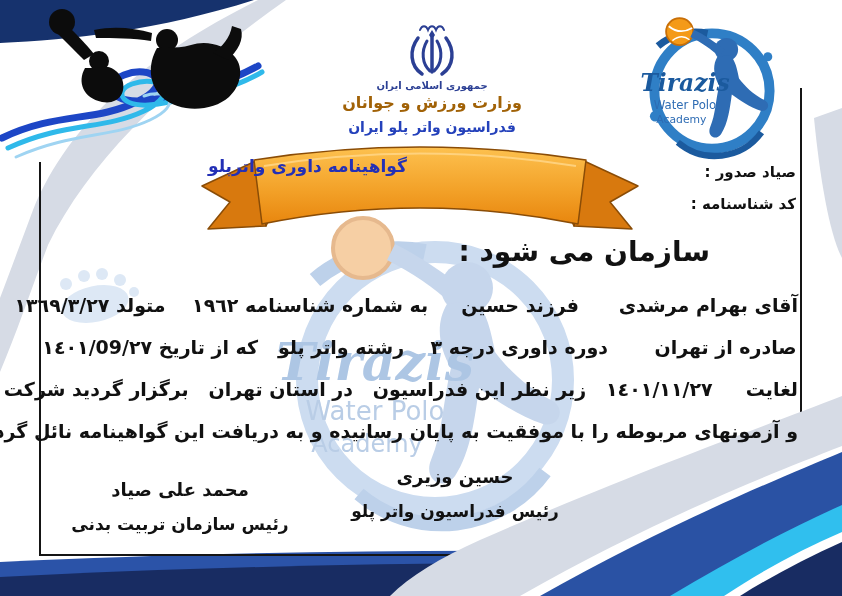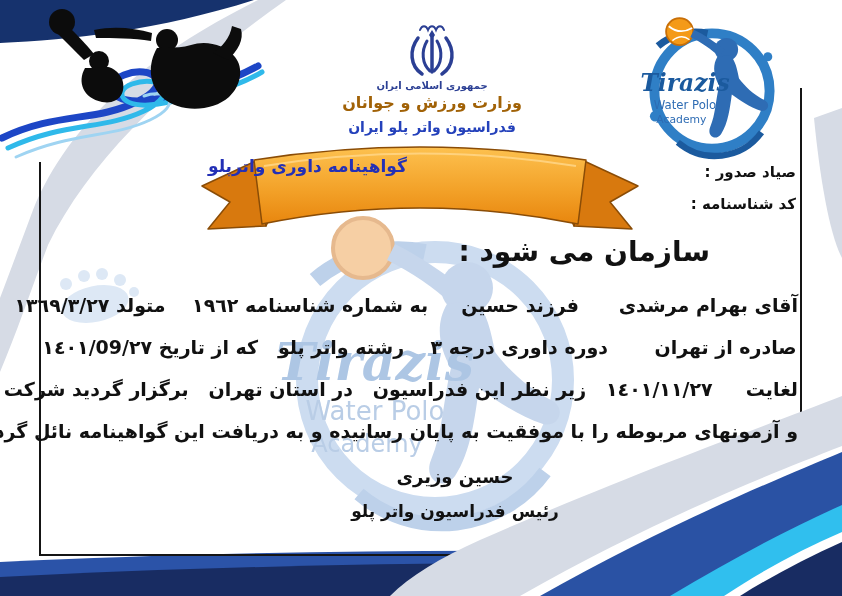--- a/index.html
+++ b/index.html
@@ -165,20 +165,24 @@
     <div class="body-line">آقای بهرام مرشدی      فرزند حسین     به شماره شناسنامه ١٩٦٢    متولد ١٣٦٩/٣/٢٧</div>
     <div class="body-line">صادره از تهران       دوره داوری درجه ٣    رشته واتر پلو   که از تاریخ ١٤٠١/09/٢٧</div>
     <div class="body-line">لغایت     ١٤٠١/١١/٢٧   زیر نظر این فدراسیون   در استان تهران   برگزار گردید شرکت نموده</div>
     <div class="body-line">و آزمونهای مربوطه را با موفقیت به پایان رسانیده و به دریافت این گواهینامه نائل گردیدند .</div>
   </div>
 
   <div class="abs sig rtl" style="left:340px;top:466px;width:230px;">
     <div class="name">حسین وزیری</div>
     <div class="title">رئیس فدراسیون واتر پلو</div>
   </div>
+  <div class="abs sig rtl" style="left:60px;top:479px;width:240px;">
+    <div class="name">محمد علی صیاد</div>
+    <div class="title">رئیس سازمان تربیت بدنی</div>
+  </div>
 
   <svg class="abs z4" style="left:0;top:0;pointer-events:none;" width="842" height="596" viewBox="0 0 842 596">
     <path d="M842,396 C760,428 640,470 480,540 C440,558 410,576 390,596 L842,596 Z" fill="#d6dbe5"></path>
     <path d="M842,446 C760,478 650,522 520,596 L842,596 Z" fill="#ffffff"></path>
     <path d="M842,452 C770,482 660,528 540,596 L842,596 Z" fill="#2a52a4"></path>
     <path d="M842,505 C790,528 730,560 670,596 L842,596 Z" fill="#30bfee"></path>
     <path d="M842,532 C800,550 760,572 724,596 L842,596 Z" fill="#ffffff"></path>
     <path d="M842,542 C806,558 772,576 740,596 L842,596 Z" fill="#182c62"></path>
   </svg>
 

